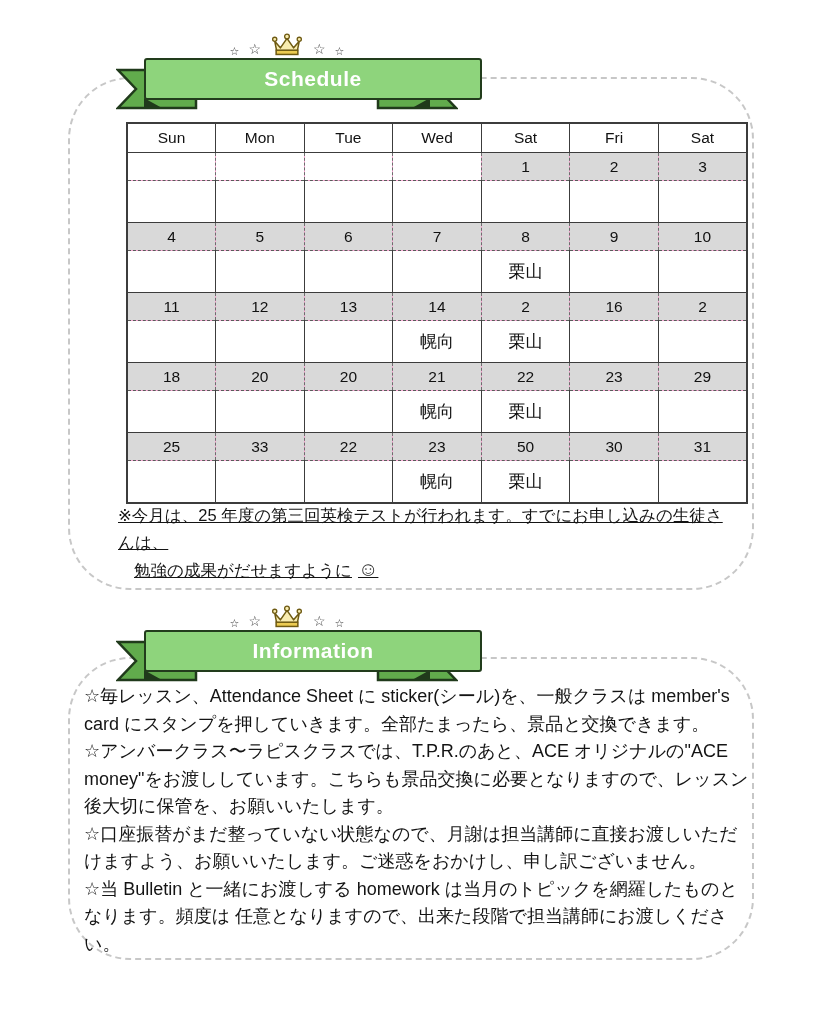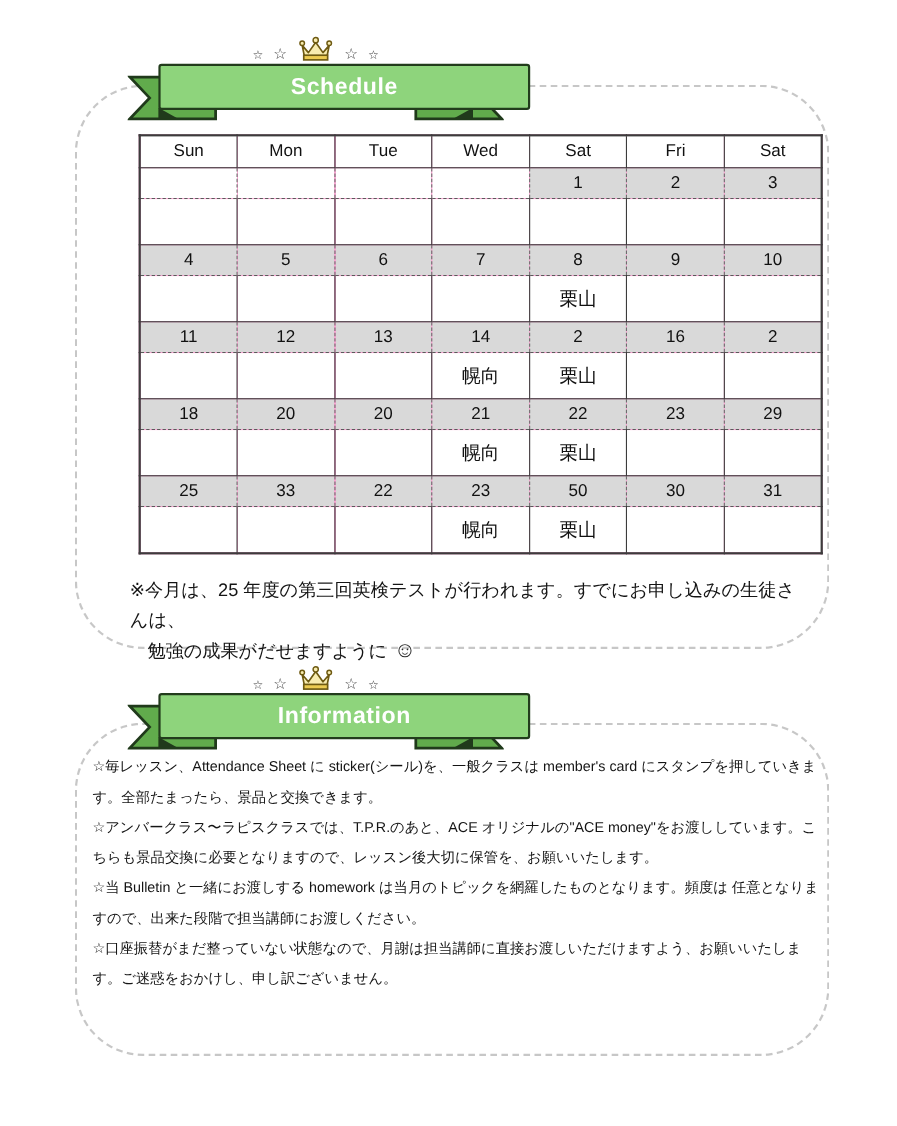--- a/index.html
+++ b/index.html
@@ -56,30 +56,30 @@
   .date-row td.empty { background:#ffffff; }
   .event-row td {
     height:41px; background:#ffffff;
     border-left:1.6px solid #3c3c3c; border-right:1.6px solid #3c3c3c;
     border-bottom:1.6px solid #3c3c3c; border-top:none;
     font-size:17px;
   }
 
   
   .note {
-    position:absolute; left:118px; top:524px; width:612px; z-index:1;
-    font-size:16.5px; line-height:27px; color:#141414;
+    position:absolute; left:118px; top:502px; width:612px; z-index:1;
+    font-size:16.5px; line-height:27px; color:#141414;text-decoration:underline;
   }
   .note .line2 { padding-left:16px; }
   .smiley { font-size:20px; margin-left:6px; color:#2b2b2b; }
 
   
   .info-text {
     position:absolute; left:84px; top:683px; width:666px; z-index:1;
-    font-size:13px; line-height:27.5px; color:#141414;
+    font-size:18px; line-height:27.5px; color:#141414;
   }
   .info-text p { margin:0; }
 </style>
 </head>
 <body>
 
 <div class="page">
 
   <div class="section-box" id="schedule-box"></div>
 
@@ -245,17 +245,17 @@
       <span class="star sm">☆</span>
     </div>
     <div class="band">
       <span class="band-label">Information</span>
     </div>
   </div>
 
   <div class="info-text">
     <p>☆毎レッスン、Attendance Sheet に sticker(シール)を、一般クラスは member's card にスタンプを押していきます。全部たまったら、景品と交換できます。</p>
     <p>☆アンバークラス〜ラピスクラスでは、T.P.R.のあと、ACE オリジナルの"ACE money"をお渡ししています。こちらも景品交換に必要となりますので、レッスン後大切に保管を、お願いいたします。</p>
+    <p>☆口座振替がまだ整っていない状態なので、月謝は担当講師に直接お渡しいただけますよう、お願いいたします。ご迷惑をおかけし、申し訳ございません。</p>
     <p>☆当 Bulletin と一緒にお渡しする homework は当月のトピックを網羅したものとなります。頻度は 任意となりますので、出来た段階で担当講師にお渡しください。</p>
-    <p>☆口座振替がまだ整っていない状態なので、月謝は担当講師に直接お渡しいただけますよう、お願いいたします。ご迷惑をおかけし、申し訳ございません。</p>
   </div>
 
 </div>
 
 </body></html>

